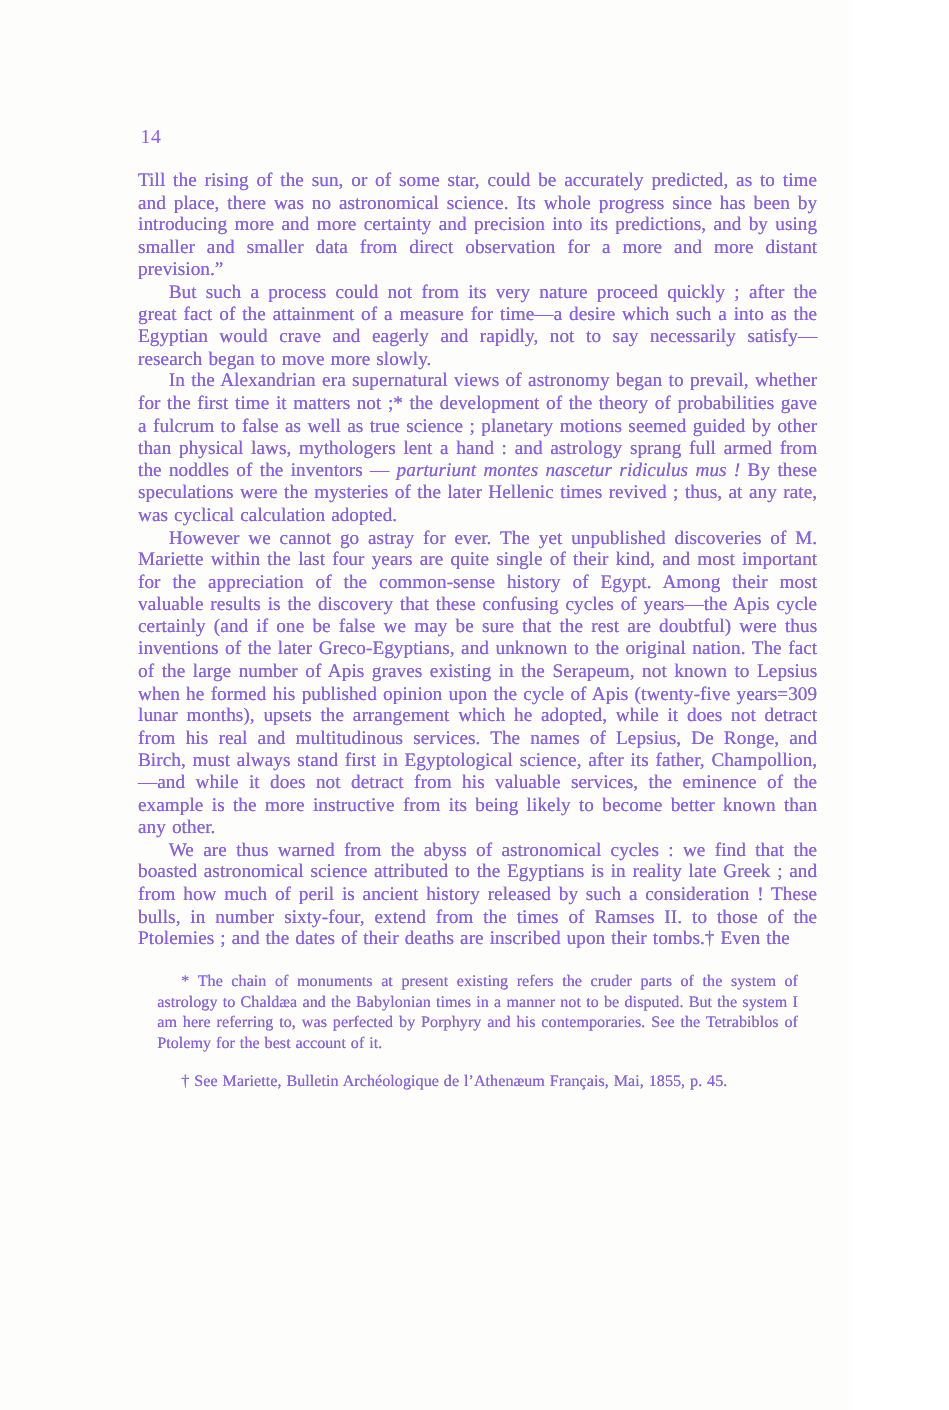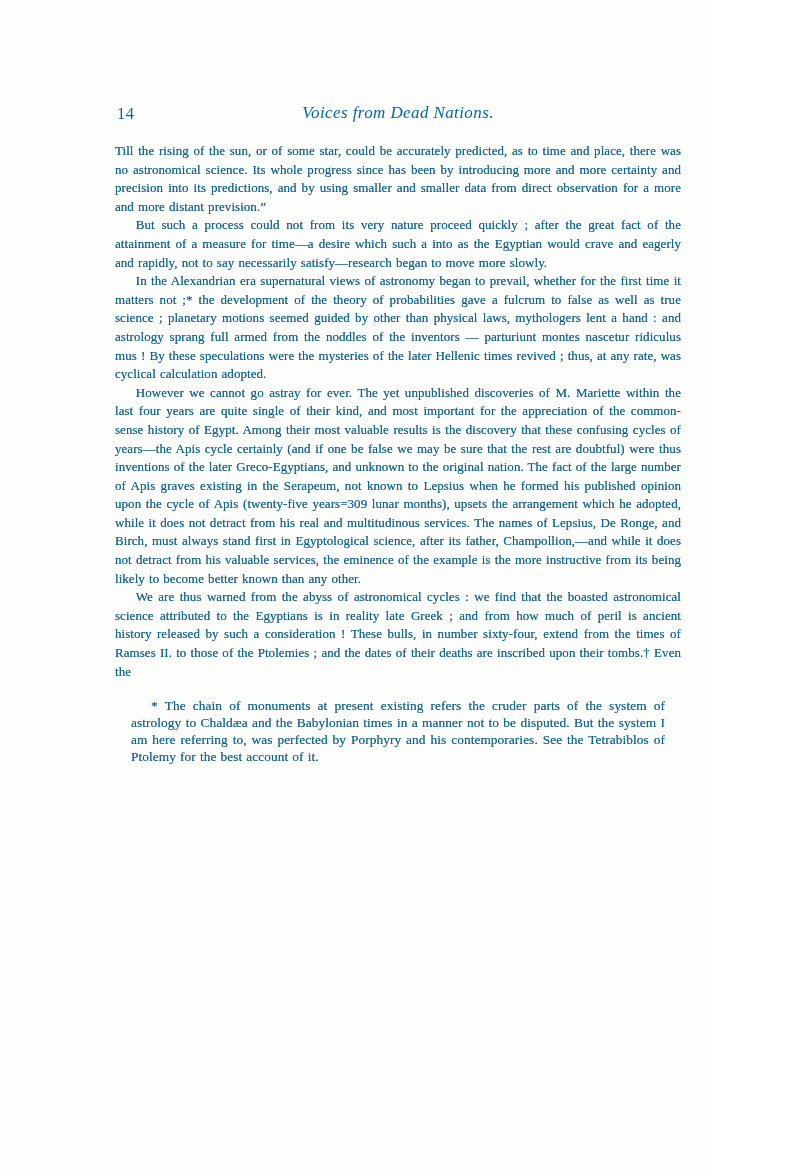--- a/index.html
+++ b/index.html
@@ -7,21 +7,21 @@
     padding: 0;
     background: #ffffff;
   }
   .page {
     position: relative;
     width: 710px;
     height: 1175px;
     background: #fdfdfc;
     overflow: hidden;
     font-family: "Liberation Serif", "DejaVu Serif", serif;
-    color: #0369a1;
+    color: #8b5cf6;
   }
   .content {
     position: absolute;
     left: 115px;
     top: 103px;
     width: 566px;
   }
   .header {
     position: relative;
     height: 24px;
@@ -35,32 +35,33 @@
     letter-spacing: 0.5px;
   }
   .running-title {
     text-align: center;
     font-style: italic;
     font-size: 17px;
     letter-spacing: 0.4px;
   }
   .body-text p {
     margin: 0;
-    font-size: 13px;
+    font-size: 16px;
     line-height: 18.6px;
     text-align: justify;
     text-indent: 1.6em;
     letter-spacing: 0.05px;
     word-spacing: 0.06em;
     text-shadow: 0 0 0.35px rgba(20,20,20,0.55);
   }
   .body-text p.no-indent {
     text-indent: 0;
   }
   .italic-phrase {
+    font-style: italic;
   }
   .footnotes {
     margin-top: 17px;
   }
   .footnotes p {
     margin: 16px;
     font-size: 13.4px;
     line-height: 16.9px;
     text-align: justify;
     text-indent: 1.5em;
@@ -70,29 +71,29 @@
   }
 </style>
 </head>
 <body>
 
 <div class="page">
   <div class="content">
 
     <div class="header">
       <span class="page-number">14</span>
-      <div class="running-title">Voices from Dead Nations.</div>
     </div>
 
     <div class="body-text">
       <p class="no-indent">Till the rising of the sun, or of some star, could be accurately predicted, as to time and place, there was no astronomical science. Its whole progress since has been by introducing more and more certainty and precision into its predictions, and by using smaller and smaller data from direct observation for a more and more distant prevision.”</p>
       <p>But such a process could not from its very nature proceed quickly ; after the great fact of the attainment of a measure for time—a desire which such a into as the Egyptian would crave and eagerly and rapidly, not to say necessarily satisfy—research began to move more slowly.</p>
       <p><span>In the Alexandrian era supernatural views of astronomy began to prevail, whether for the first time it matters not ;* the development of the theory of probabilities gave a fulcrum to false as well as true science ; planetary motions seemed guided by other than physical laws, mythologers lent a hand : and astrology sprang full armed from the noddles of the inventors — </span><span class="italic-phrase">parturiunt montes nascetur ridiculus mus !</span><span> By these speculations were the mysteries of the later Hellenic times revived ; thus, at any rate, was cyclical calculation adopted.</span></p>
       <p>However we cannot go astray for ever. The yet unpublished discoveries of M. Mariette within the last four years are quite single of their kind, and most important for the appreciation of the common-sense history of Egypt. Among their most valuable results is the discovery that these confusing cycles of years—the Apis cycle certainly (and if one be false we may be sure that the rest are doubtful) were thus inventions of the later Greco-Egyptians, and unknown to the original nation. The fact of the large number of Apis graves existing in the Serapeum, not known to Lepsius when he formed his published opinion upon the cycle of Apis (twenty-five years=309 lunar months), upsets the arrangement which he adopted, while it does not detract from his real and multitudinous services. The names of Lepsius, De Ronge, and Birch, must always stand first in Egyptological science, after its father, Champollion,—and while it does not detract from his valuable services, the eminence of the example is the more instructive from its being likely to become better known than any other.</p>
       <p>We are thus warned from the abyss of astronomical cycles : we find that the boasted astronomical science attributed to the Egyptians is in reality late Greek ; and from how much of peril is ancient history released by such a consideration !  These bulls, in number sixty-four, extend from the times of Ramses II. to those of the Ptolemies ; and the dates of their deaths are inscribed upon their tombs.†  Even the</p>
     </div>
 
     <div class="footnotes">
       <p>* The chain of monuments at present existing refers the cruder parts of the system of astrology to Chaldæa and the Babylonian times in a manner not to be disputed. But the system I am here referring to, was perfected by Porphyry and his contemporaries. See the Tetrabiblos of Ptolemy for the best account of it.</p>
+      <p>† See Mariette, Bulletin Archéologique de l’Athenæum Français, Mai, 1855, p. 45.</p>
     </div>
 
   </div>
 </div>
 
 </body></html>

